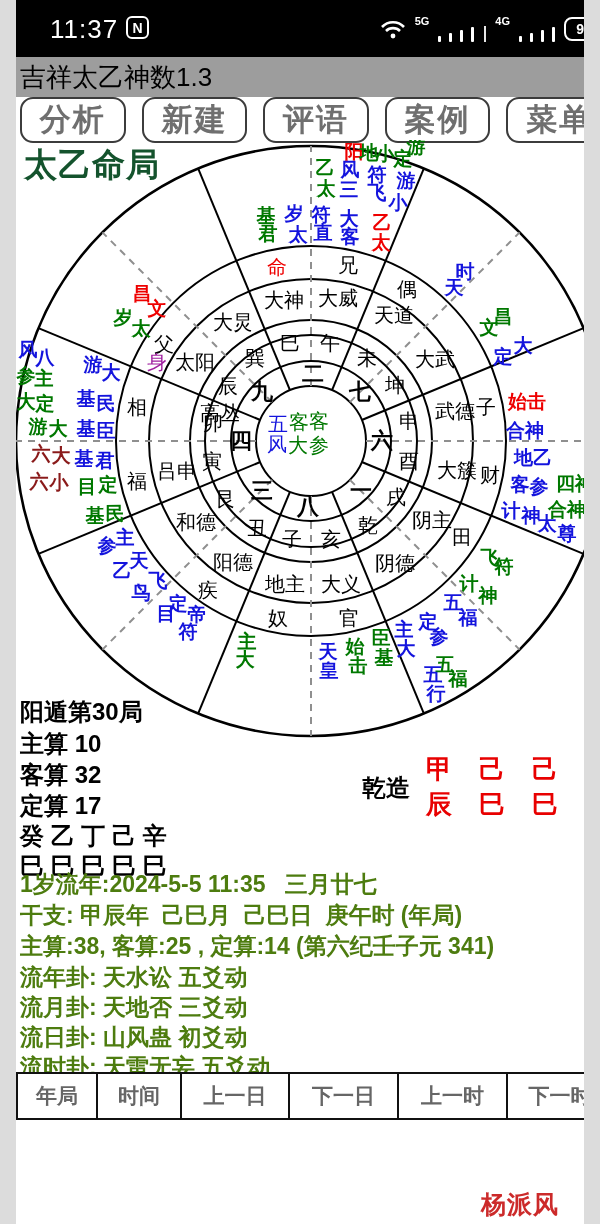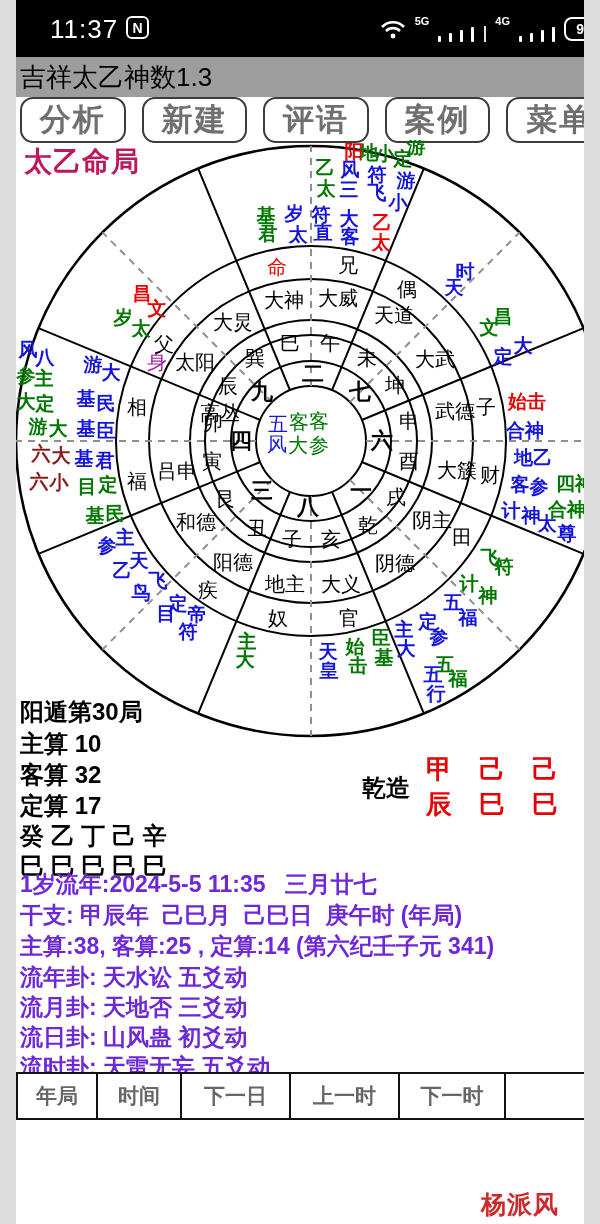--- a/index.html
+++ b/index.html
@@ -28,33 +28,33 @@
 
   
   #wheel{position:absolute;left:0;top:140px;width:600px;height:600px;overflow:hidden;}
   #wheel svg{position:absolute;left:0;top:0;}
   .wl{position:absolute;white-space:nowrap;transform:translate(-50%,-50%);line-height:1;}
   .ring{font-size:20px;color:#000;font-weight:500;}
   .num{font-size:22px;font-weight:600;}
   .note{font-size:19px;font-weight:700;}
   .c-k{color:#000;}.c-r{color:#ee0000;}.c-g{color:#007800;}.c-b{color:#1414dd;}
   .c-m{color:#8a1a1a;}.c-p{color:#a020a0;}
-  #chart-label{position:absolute;left:8px;top:143px;font-size:28px;font-weight:700;color:#be185d;letter-spacing:1px;z-index:3;}
+  #chart-label{position:absolute;left:8px;top:143px;font-size:33px;font-weight:700;color:#14532d;letter-spacing:1px;z-index:3;}
   #grid-icon{position:absolute;left:583px;top:185px;width:15px;height:37px;border:1.5px solid #6fae6f;z-index:2;}
   #grid-icon:before{content:"";position:absolute;left:50%;top:0;width:1.5px;height:100%;background:#6fae6f;}
   #grid-icon:after{content:"";position:absolute;top:50%;left:0;height:1.5px;width:100%;background:#6fae6f;}
   #rect-icon{position:absolute;left:583px;top:645px;width:14px;height:21px;border:2px solid #8888dd;z-index:2;}
 
   
   .infoline{position:absolute;left:4px;color:#000;font-size:24px;font-weight:700;white-space:pre;}
   #qianzao{position:absolute;left:346px;top:772px;font-size:24px;font-weight:700;color:#000;}
   .pillrow{position:absolute;left:410px;display:flex;gap:27px;color:#e80000;font-size:26px;font-weight:700;}
 
   
-  .gline{position:absolute;left:4px;color:#6d28d9;font-size:23px;font-weight:700;white-space:pre;}
+  .gline{position:absolute;left:4px;color:#4d7c0f;font-size:23px;font-weight:700;white-space:pre;}
 
   
   #bottombar{position:absolute;left:0;top:1072px;width:600px;height:48px;display:flex;border-top:2px solid #111;border-bottom:2px solid #111;}
   .bbtn{height:100%;border-right:2px solid #111;display:flex;align-items:center;justify-content:center;color:#666;font-size:21px;font-weight:600;background:#fff;}
   .bbtn:first-child{border-left:2px solid #111;font-family:Liberation Mono, monospace;}
 
   #watermark{position:absolute;left:465px;top:1188px;font-family:"DejaVu Serif","Liberation Serif",serif;font-size:25px;font-weight:700;color:#cc2a2a;letter-spacing:1px;}
 </style>
 </head>
 <body>
@@ -323,19 +323,20 @@
       <div class="gline" style="top: 931px;">主算:38, 客算:25 , 定算:14 (第六纪壬子元 341)</div>
       <div class="gline" style="top: 962px;">流年卦: 天水讼 五爻动</div>
       <div class="gline" style="top: 992px;">流月卦: 天地否 三爻动</div>
       <div class="gline" style="top: 1022px;">流日卦: 山风蛊 初爻动</div>
       <div class="gline" style="top: 1052px;">流时卦: 天雷无妄 五爻动</div>
     </div>
 
   <div id="bottombar">
       <div class="bbtn" style="width: 82px;">年局</div>
       <div class="bbtn" style="width: 84px;">时间</div>
+      <div class="bbtn" style="width: 108px;">上一日</div>
       <div class="bbtn" style="width: 109px;">下一日</div>
       <div class="bbtn" style="width: 109px;">上一时</div>
       <div class="bbtn" style="width: 106px;">下一时</div>
     </div>
 
   <div id="watermark">杨派风水网</div>
 </div>
 
 </body></html>

